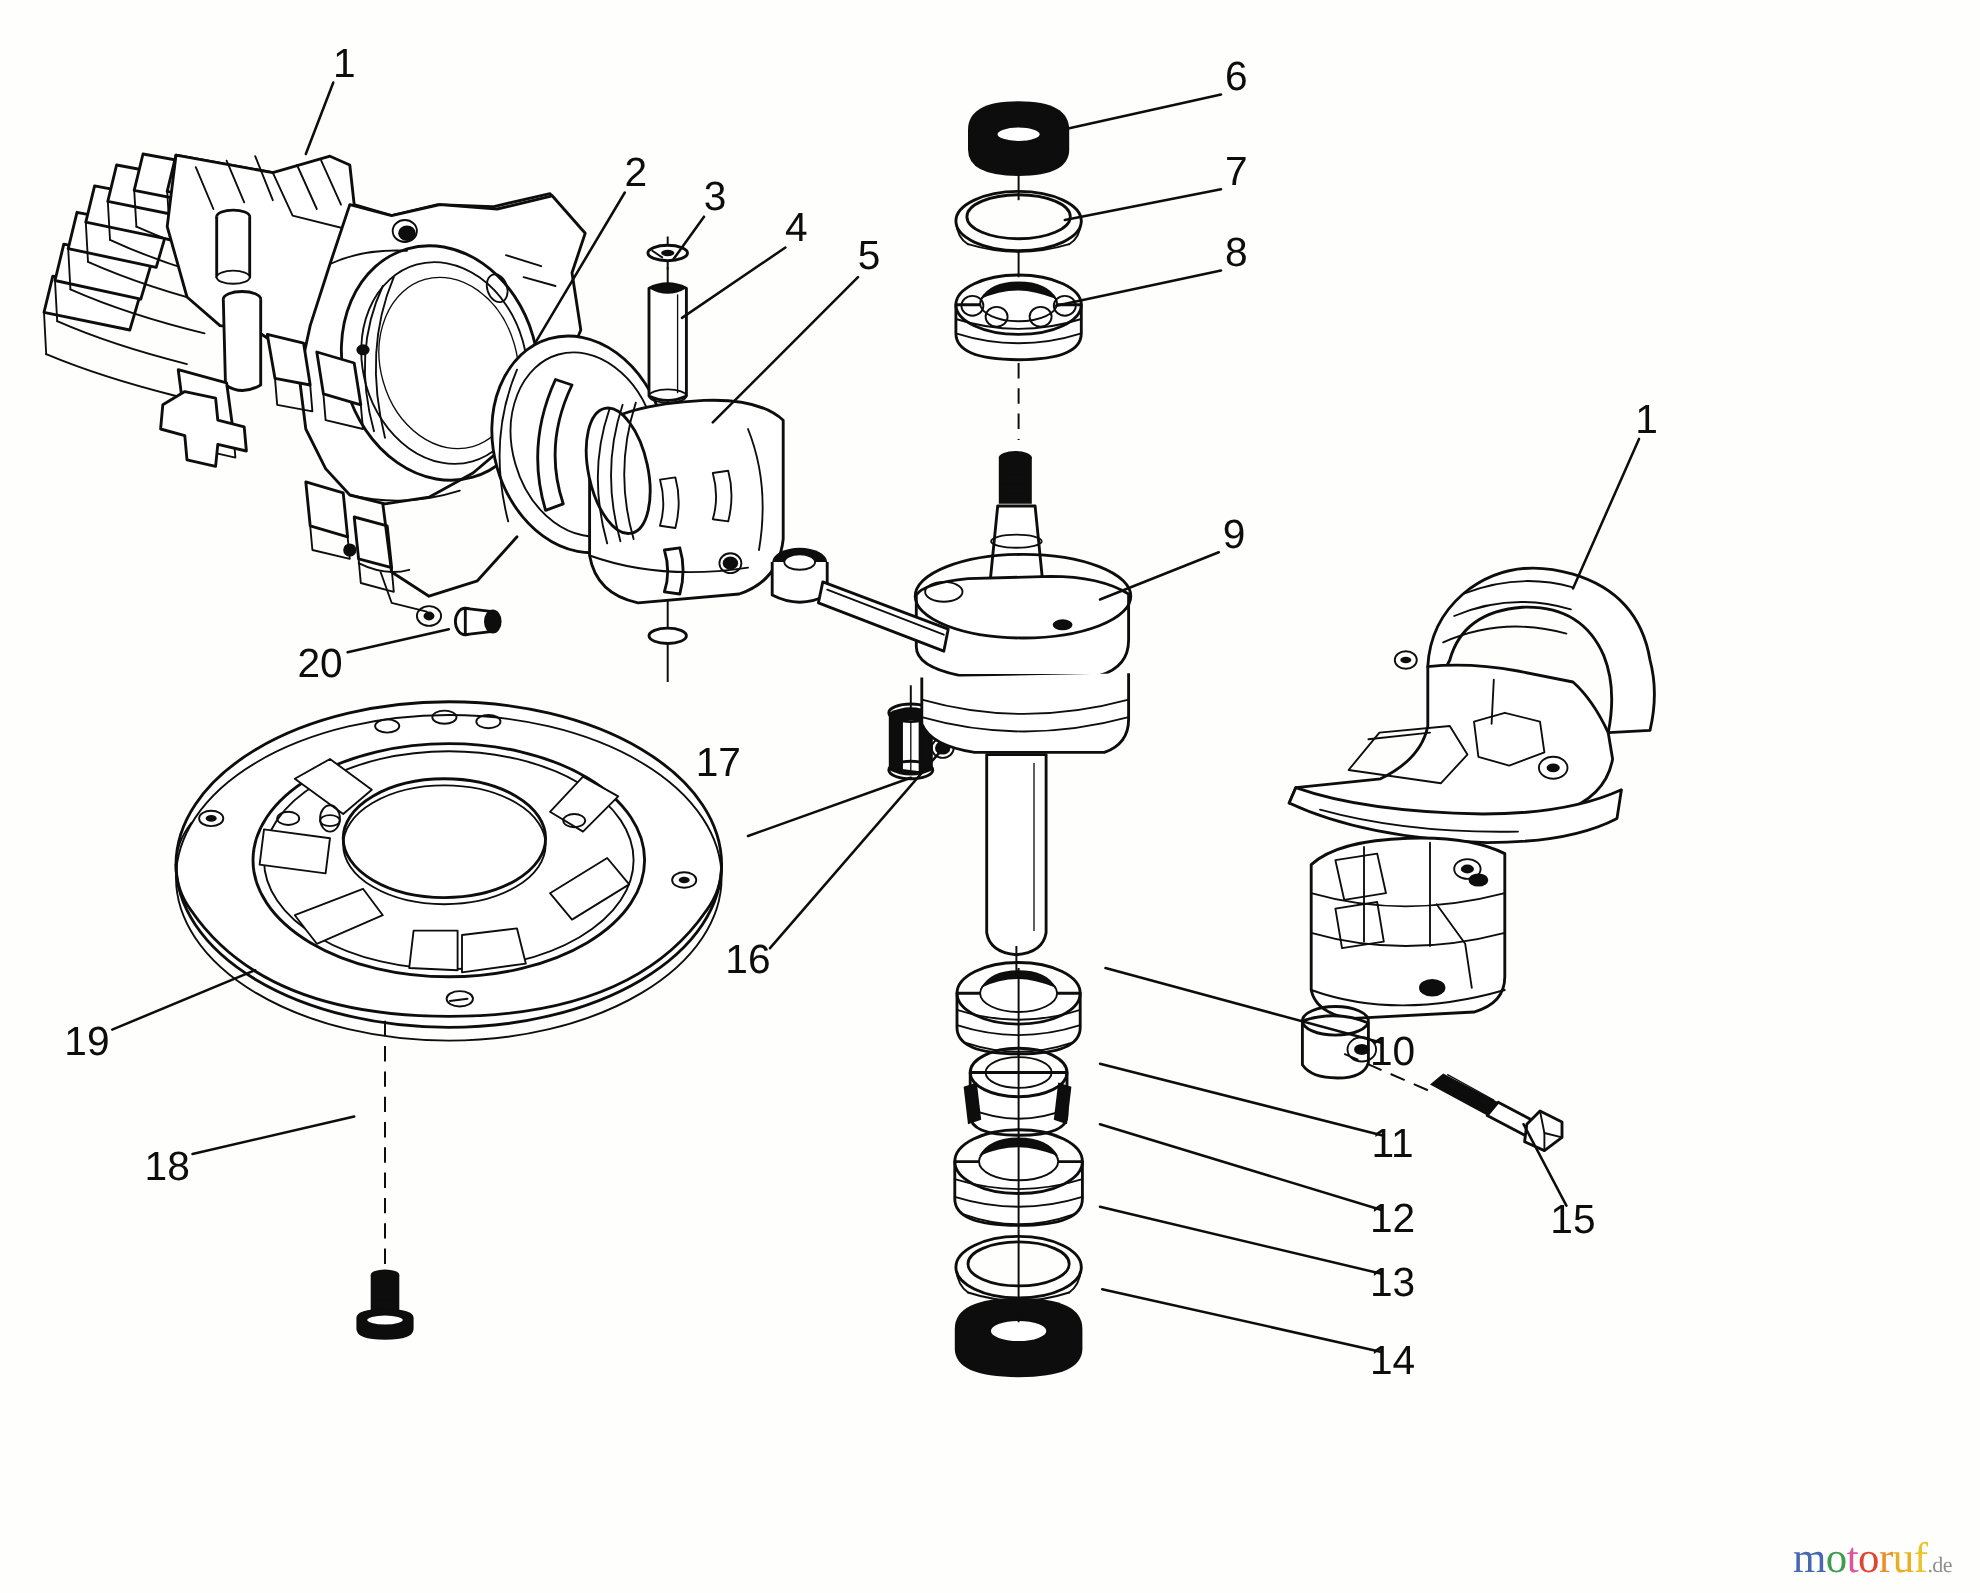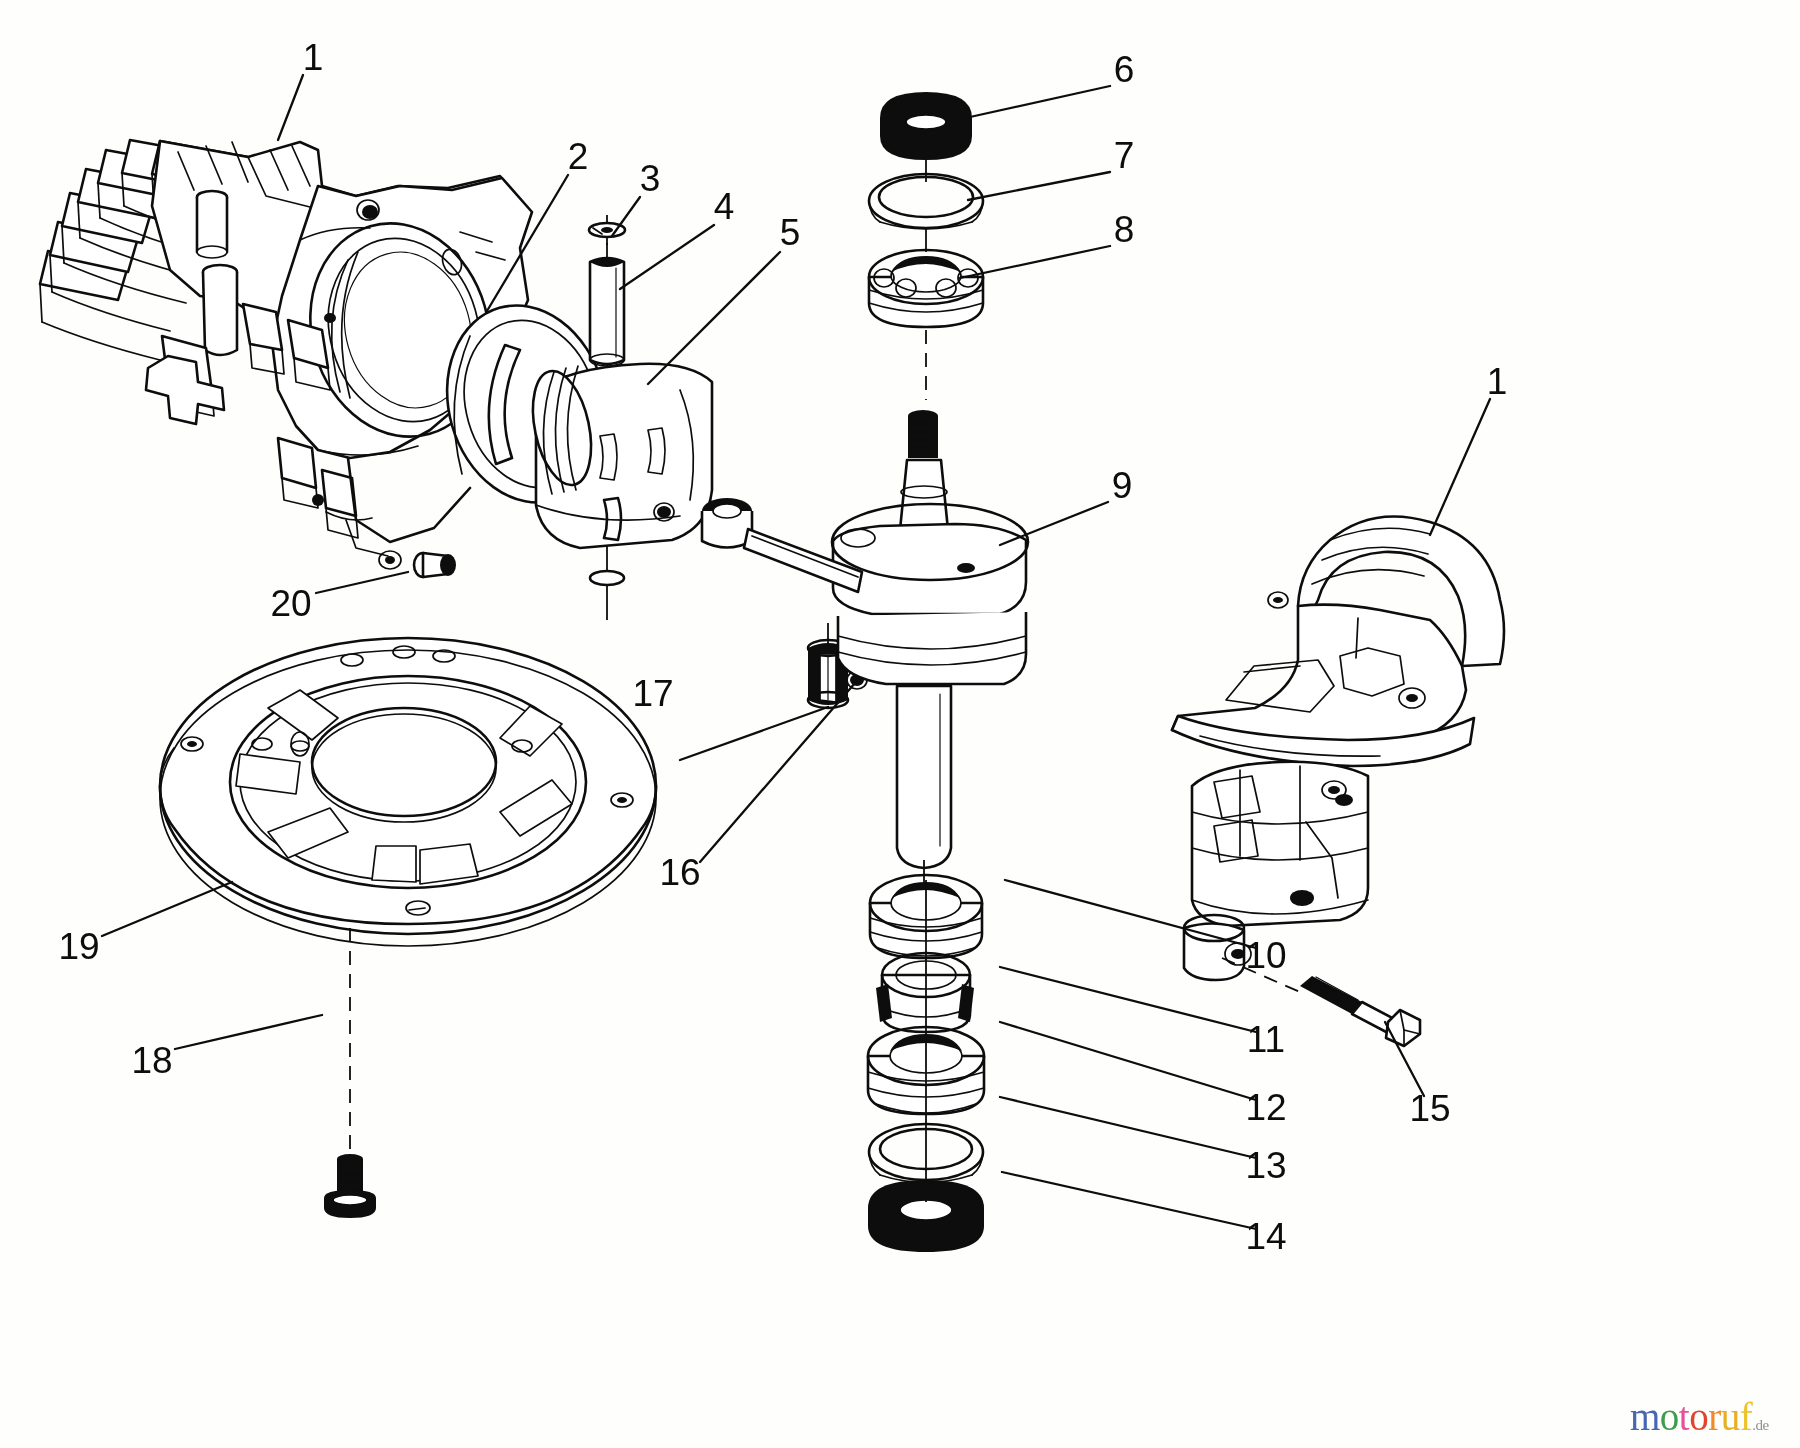--- a/index.html
+++ b/index.html
@@ -92,21 +92,21 @@
     top: 1397px;
     font-family: "Liberation Serif", serif;
     font-size: 39px;
     letter-spacing: -0.5px;
     line-height: 1;
     white-space: nowrap;
     user-select: none;
   }
   #watermark .wm-l { display: inline-block; }
   #watermark .wm-tld {
-    font-size: 15px;
+    font-size: 20px;
     vertical-align: baseline;
   }
 </style>
 </head>
 <body>
 
 <div id="page">
 
   <svg id="diagram" viewBox="0 0 1800 1448" xmlns="http://www.w3.org/2000/svg">
 

